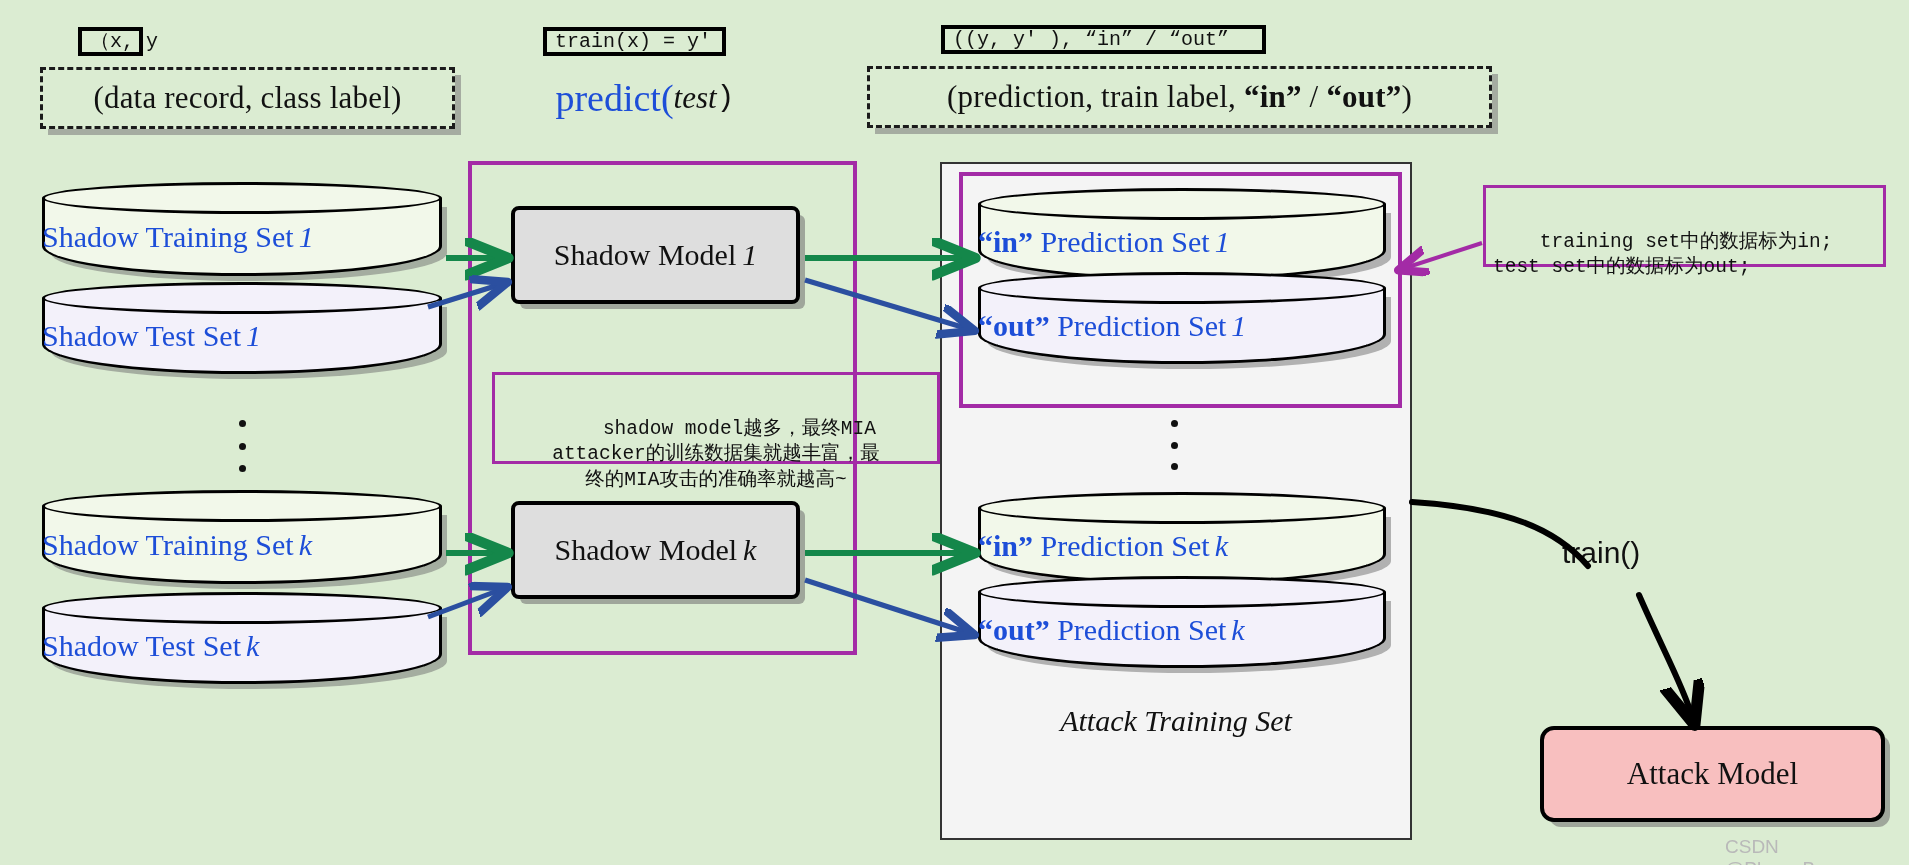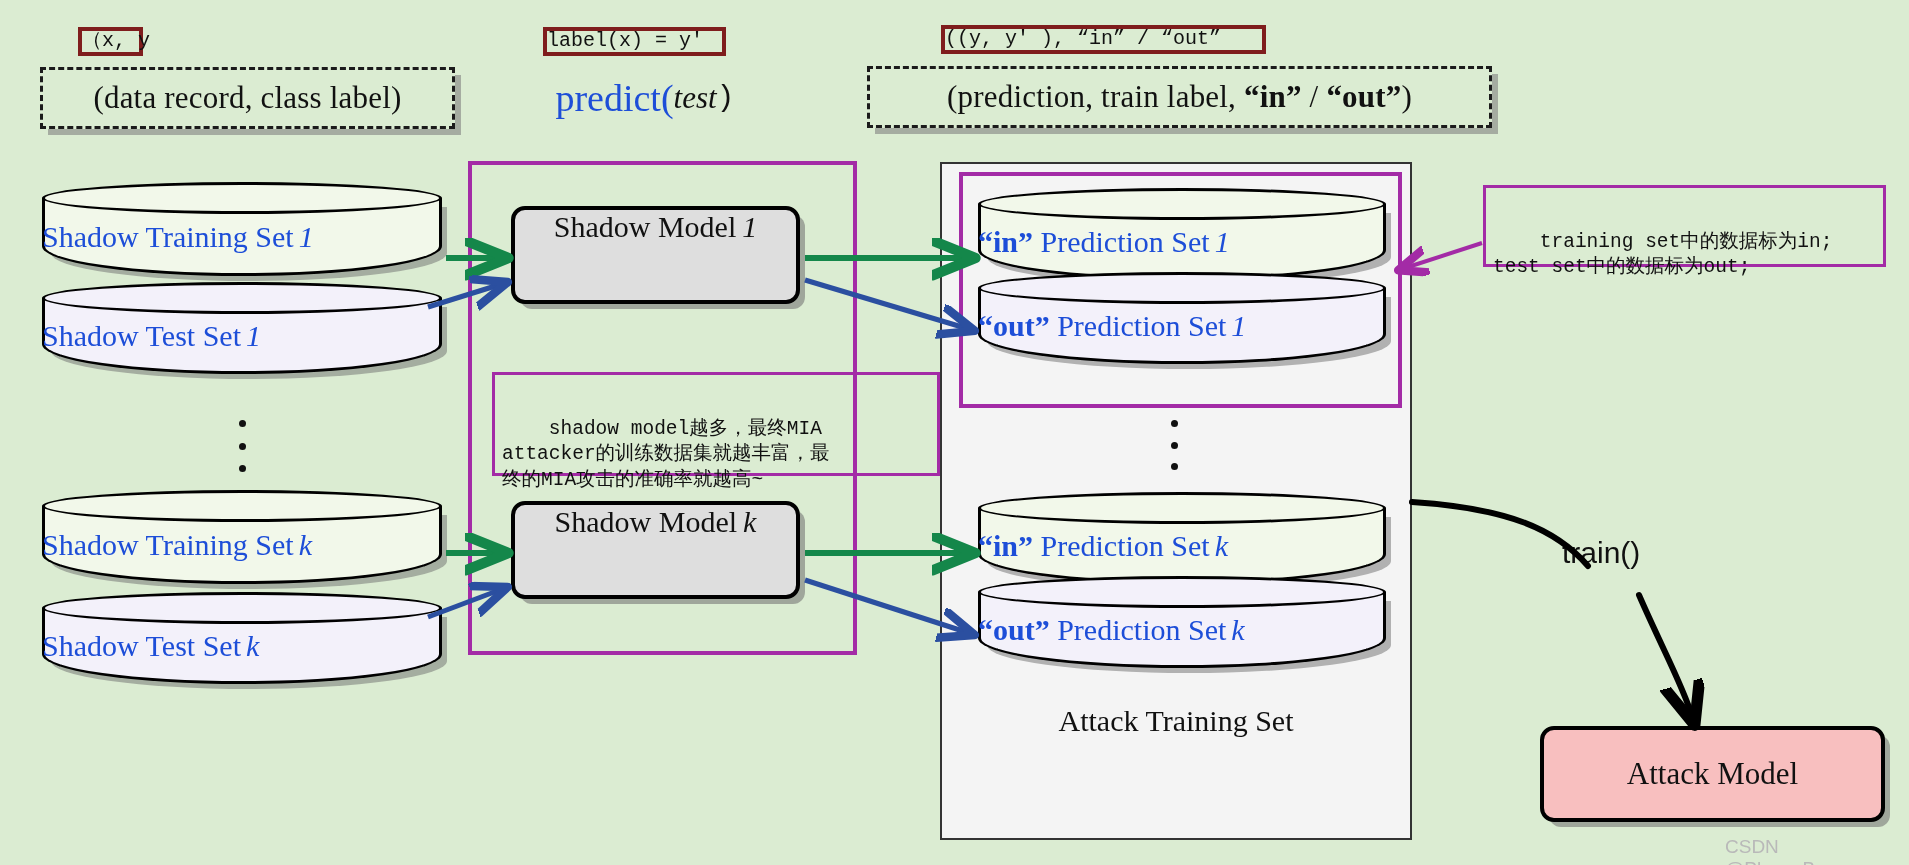--- a/index.html
+++ b/index.html
@@ -10,26 +10,26 @@
     overflow:hidden;
     position:relative;
   }
   #stage{position:absolute;left:0;top:0;width:1909px;height:865px;}
 
   
   .abs{position:absolute;}
 
   
   .code-box{
-    border:4px solid #7f1d1d;
+    border:4px solid #000000;
     background:transparent;
     font-family:"Liberation Mono", monospace;
     color:#111;
-    display:flex;align-items:flex-end;
-    padding:1px 0;
+    display:flex;align-items:center;
+    padding:1px 8px;
     box-sizing:border-box;
     white-space:pre;
     line-height:1;
   }
 
   
   .dashed-box{
     border:3px dashed #1b1b1b;
     background:transparent;
     box-sizing:border-box;
@@ -84,23 +84,23 @@
   .cyl.green .body,.cyl.green .top{background:#f2f8ea;}
   .cyl.violet .body,.cyl.violet .top{background:#f3f1fa;}
   .cyl .label i{font-style:italic;padding-left:5px;}
   .cyl .label b{font-weight:bold;}
 
   
   .model-box{
     position:absolute;
     background:#dedede;
     border:4.5px solid #000;
-    border-radius:14px;
-    box-sizing:border-box;
-    display:flex;justify-content:center;
+    border-radius:8px;
+    box-sizing:border-box;
+    display:flex;align-items:center;justify-content:center;
     font-size:30px;color:#111;
     box-shadow:7px 7px 0 -2px rgba(110,110,110,.55);
   }
   .model-box i{font-style:italic;padding-left:6px;}
 
   .attack-model{
     background:#f8bfbf;
     border:4.5px solid #000;
     border-radius:14px;
     box-sizing:border-box;
@@ -113,21 +113,21 @@
   
   .ats-box{
     position:absolute;
     background:#f4f4f4;
     border:2.5px solid #333;
     box-sizing:border-box;
   }
   .ats-label{
     position:absolute;
     width:100%;text-align:center;
-    font-size:30px;color:#111;
+    font-size:30px;color:#111;font-style:italic;
   }
 
   
   .vdots{position:absolute;display:flex;flex-direction:column;
          align-items:center;justify-content:space-between;}
   .vdots span{width:7px;height:7px;background:#111;border-radius:50%;display:block;}
 
   
   .train-label{
     position:absolute;
@@ -151,21 +151,21 @@
 
   <div class="code-box abs" style="left:78px;top:27px;width:65px;height:29px;font-size:20px;">
     <span>（x, y</span>
   </div>
 
   <div class="dashed-box abs" style="left:40px;top:67px;width:415px;height:62px;">
     <span class="txt">(data record, class label)</span>
   </div>
 
   <div class="code-box abs" style="left:543px;top:27px;width:183px;height:29px;font-size:20px;">
-    <span>label(x) = y'</span>
+    <span>train(x) = y'</span>
   </div>
 
   <div class="abs" style="left:520px;top:67px;width:250px;height:62px;display:flex;align-items:center;justify-content:center;">
     <span style="font-family:Liberation Serif, serif;font-size:38px;color:#1d4ed8;">predict(</span>
       <span style="font-family:'Liberation Serif',serif;font-style:italic;font-size:31px;color:#111;">test</span>
       <span style="font-family:'Liberation Mono',monospace;font-size:30px;color:#111;">)</span>
   </div>
 
   <div class="code-box abs" style="left:941px;top:25px;width:325px;height:29px;font-size:20px;">
     <span>((y, y' ), “in” / “out”</span>
@@ -270,21 +270,21 @@
 
   <div class="cyl violet" style="left:978px;top:576px;width:408px;height:92px;">
     <div class="body"></div>
     <div class="top"></div>
     <div class="label">
       <b>“out”</b>&nbsp;<span>Prediction Set</span>
       <i>k</i>
     </div>
   </div>
 
-  <div class="note-box abs" style="left:492px;top:372px;width:448px;height:104px;">
+  <div class="note-box abs" style="left:492px;top:372px;width:448px;height:92px;text-align:center;">
     <span>shadow model越多，最终MIA
 attacker的训练数据集就越丰富，最
 终的MIA攻击的准确率就越高~</span>
   </div>
 
   <div class="note-box abs" style="left:1483px;top:185px;width:403px;height:82px;">
     <span>training set中的数据标为in;
 test set中的数据标为out;</span>
   </div>
 

